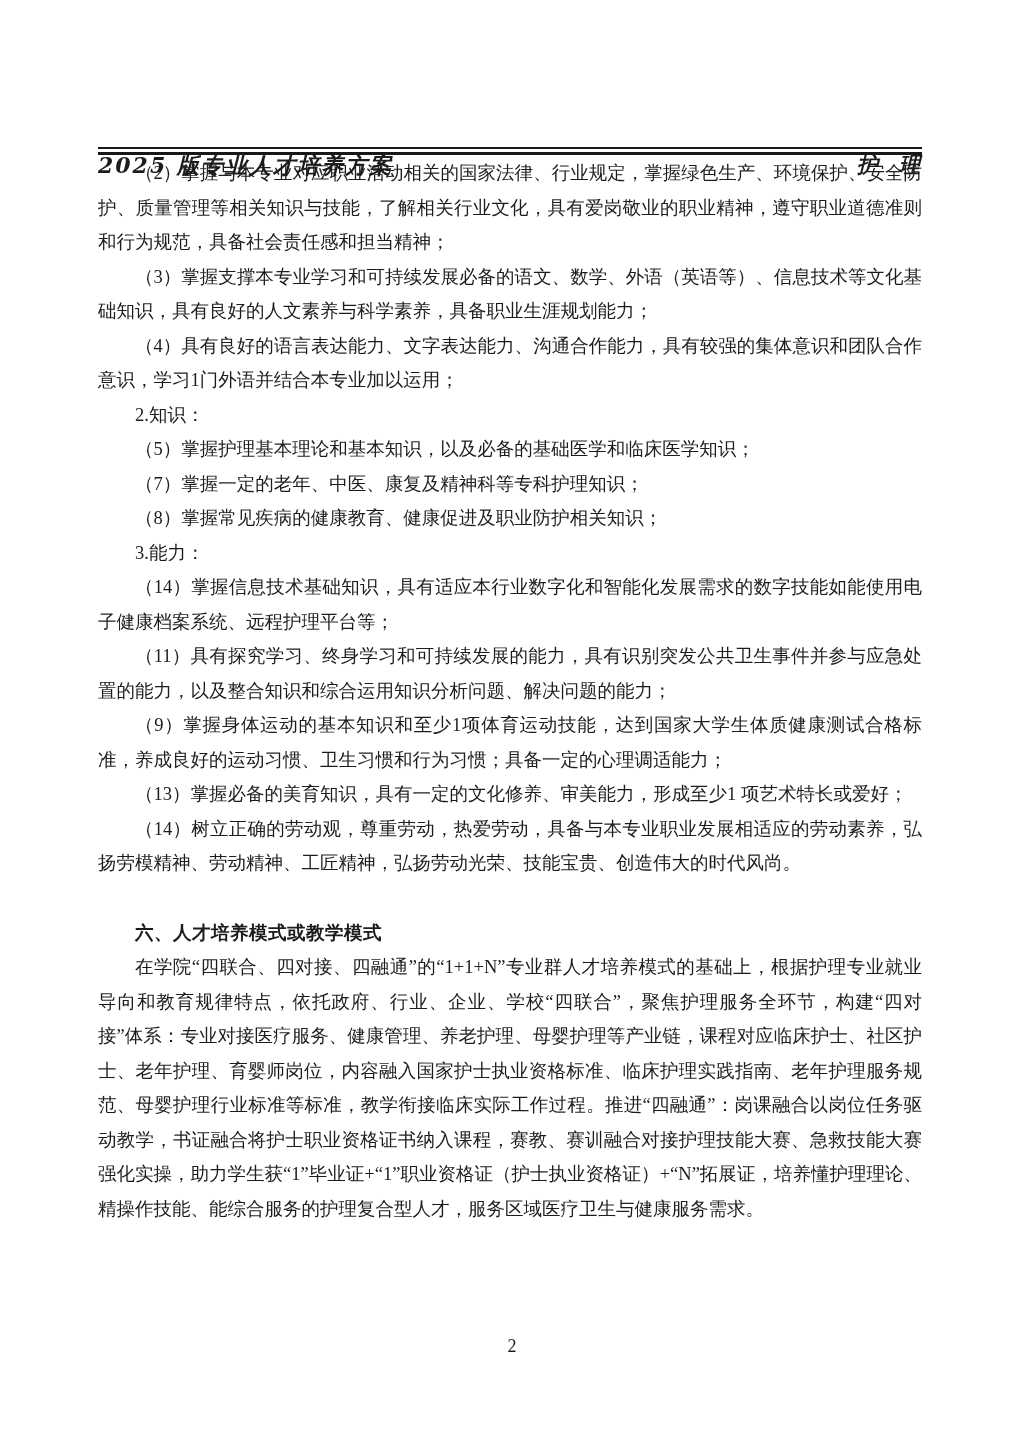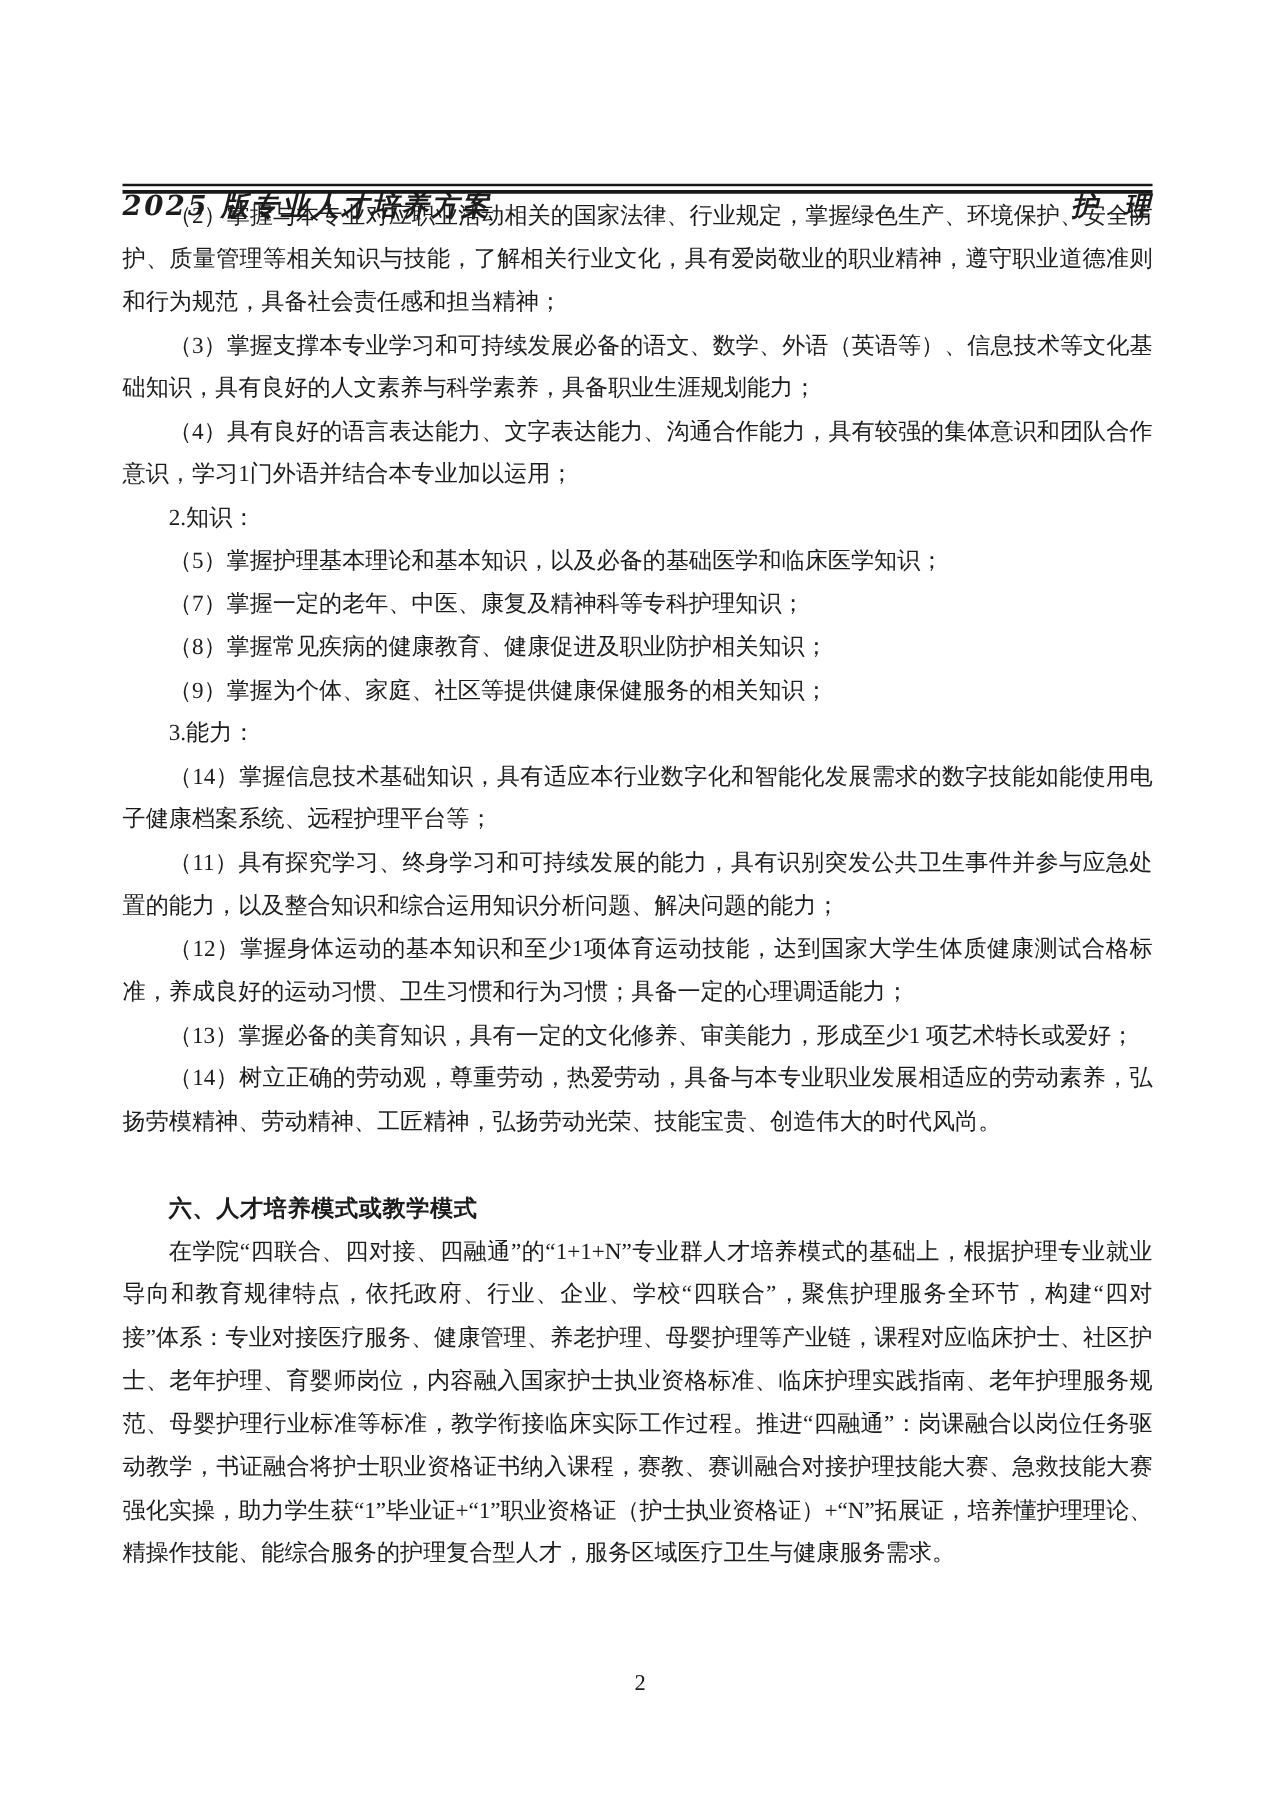--- a/index.html
+++ b/index.html
@@ -95,25 +95,24 @@
   <div class="header-rule"></div>
 
   <div class="content">
     <p class="para">（2）掌握与本专业对应职业活动相关的国家法律、行业规定，掌握绿色生产、环境保护、安全防护、质量管理等相关知识与技能，了解相关行业文化，具有爱岗敬业的职业精神，遵守职业道德准则和行为规范，具备社会责任感和担当精神；</p>
     <p class="para">（3）掌握支撑本专业学习和可持续发展必备的语文、数学、外语（英语等）、信息技术等文化基础知识，具有良好的人文素养与科学素养，具备职业生涯规划能力；</p>
     <p class="para">（4）具有良好的语言表达能力、文字表达能力、沟通合作能力，具有较强的集体意识和团队合作意识，学习1门外语并结合本专业加以运用；</p>
     <p class="para">2.知识：</p>
     <p class="para">（5）掌握护理基本理论和基本知识，以及必备的基础医学和临床医学知识；</p>
     <p class="para">（7）掌握一定的老年、中医、康复及精神科等专科护理知识；</p>
     <p class="para">（8）掌握常见疾病的健康教育、健康促进及职业防护相关知识；</p>
-    <p class="para">（9）掌握为个体、家庭、社区等提供健康保健服务的相关知识；</p>
     <p class="para">3.能力：</p>
     <p class="para">（14）掌握信息技术基础知识，具有适应本行业数字化和智能化发展需求的数字技能如能使用电子健康档案系统、远程护理平台等；</p>
     <p class="para">（11）具有探究学习、终身学习和可持续发展的能力，具有识别突发公共卫生事件并参与应急处置的能力，以及整合知识和综合运用知识分析问题、解决问题的能力；</p>
-    <p class="para">（12）掌握身体运动的基本知识和至少1项体育运动技能，达到国家大学生体质健康测试合格标准，养成良好的运动习惯、卫生习惯和行为习惯；具备一定的心理调适能力；</p>
+    <p class="para">（9）掌握身体运动的基本知识和至少1项体育运动技能，达到国家大学生体质健康测试合格标准，养成良好的运动习惯、卫生习惯和行为习惯；具备一定的心理调适能力；</p>
     <p class="para">（13）掌握必备的美育知识，具有一定的文化修养、审美能力，形成至少1 项艺术特长或爱好；</p>
     <p class="para">（14）树立正确的劳动观，尊重劳动，热爱劳动，具备与本专业职业发展相适应的劳动素养，弘扬劳模精神、劳动精神、工匠精神，弘扬劳动光荣、技能宝贵、创造伟大的时代风尚。</p>
     <p class="para section-heading">六、人才培养模式或教学模式</p>
     <p class="para">在学院“四联合、四对接、四融通”的“1+1+N”专业群人才培养模式的基础上，根据护理专业就业导向和教育规律特点，依托政府、行业、企业、学校“四联合”，聚焦护理服务全环节，构建“四对接”体系：专业对接医疗服务、健康管理、养老护理、母婴护理等产业链，课程对应临床护士、社区护士、老年护理、育婴师岗位，内容融入国家护士执业资格标准、临床护理实践指南、老年护理服务规范、母婴护理行业标准等标准，教学衔接临床实际工作过程。推进“四融通”：岗课融合以岗位任务驱动教学，书证融合将护士职业资格证书纳入课程，赛教、赛训融合对接护理技能大赛、急救技能大赛强化实操，助力学生获“1”毕业证+“1”职业资格证（护士执业资格证）+“N”拓展证，培养懂护理理论、精操作技能、能综合服务的护理复合型人才，服务区域医疗卫生与健康服务需求。</p>
   </div>
 
   <div class="footer">
     <span>2</span>
   </div>
 

